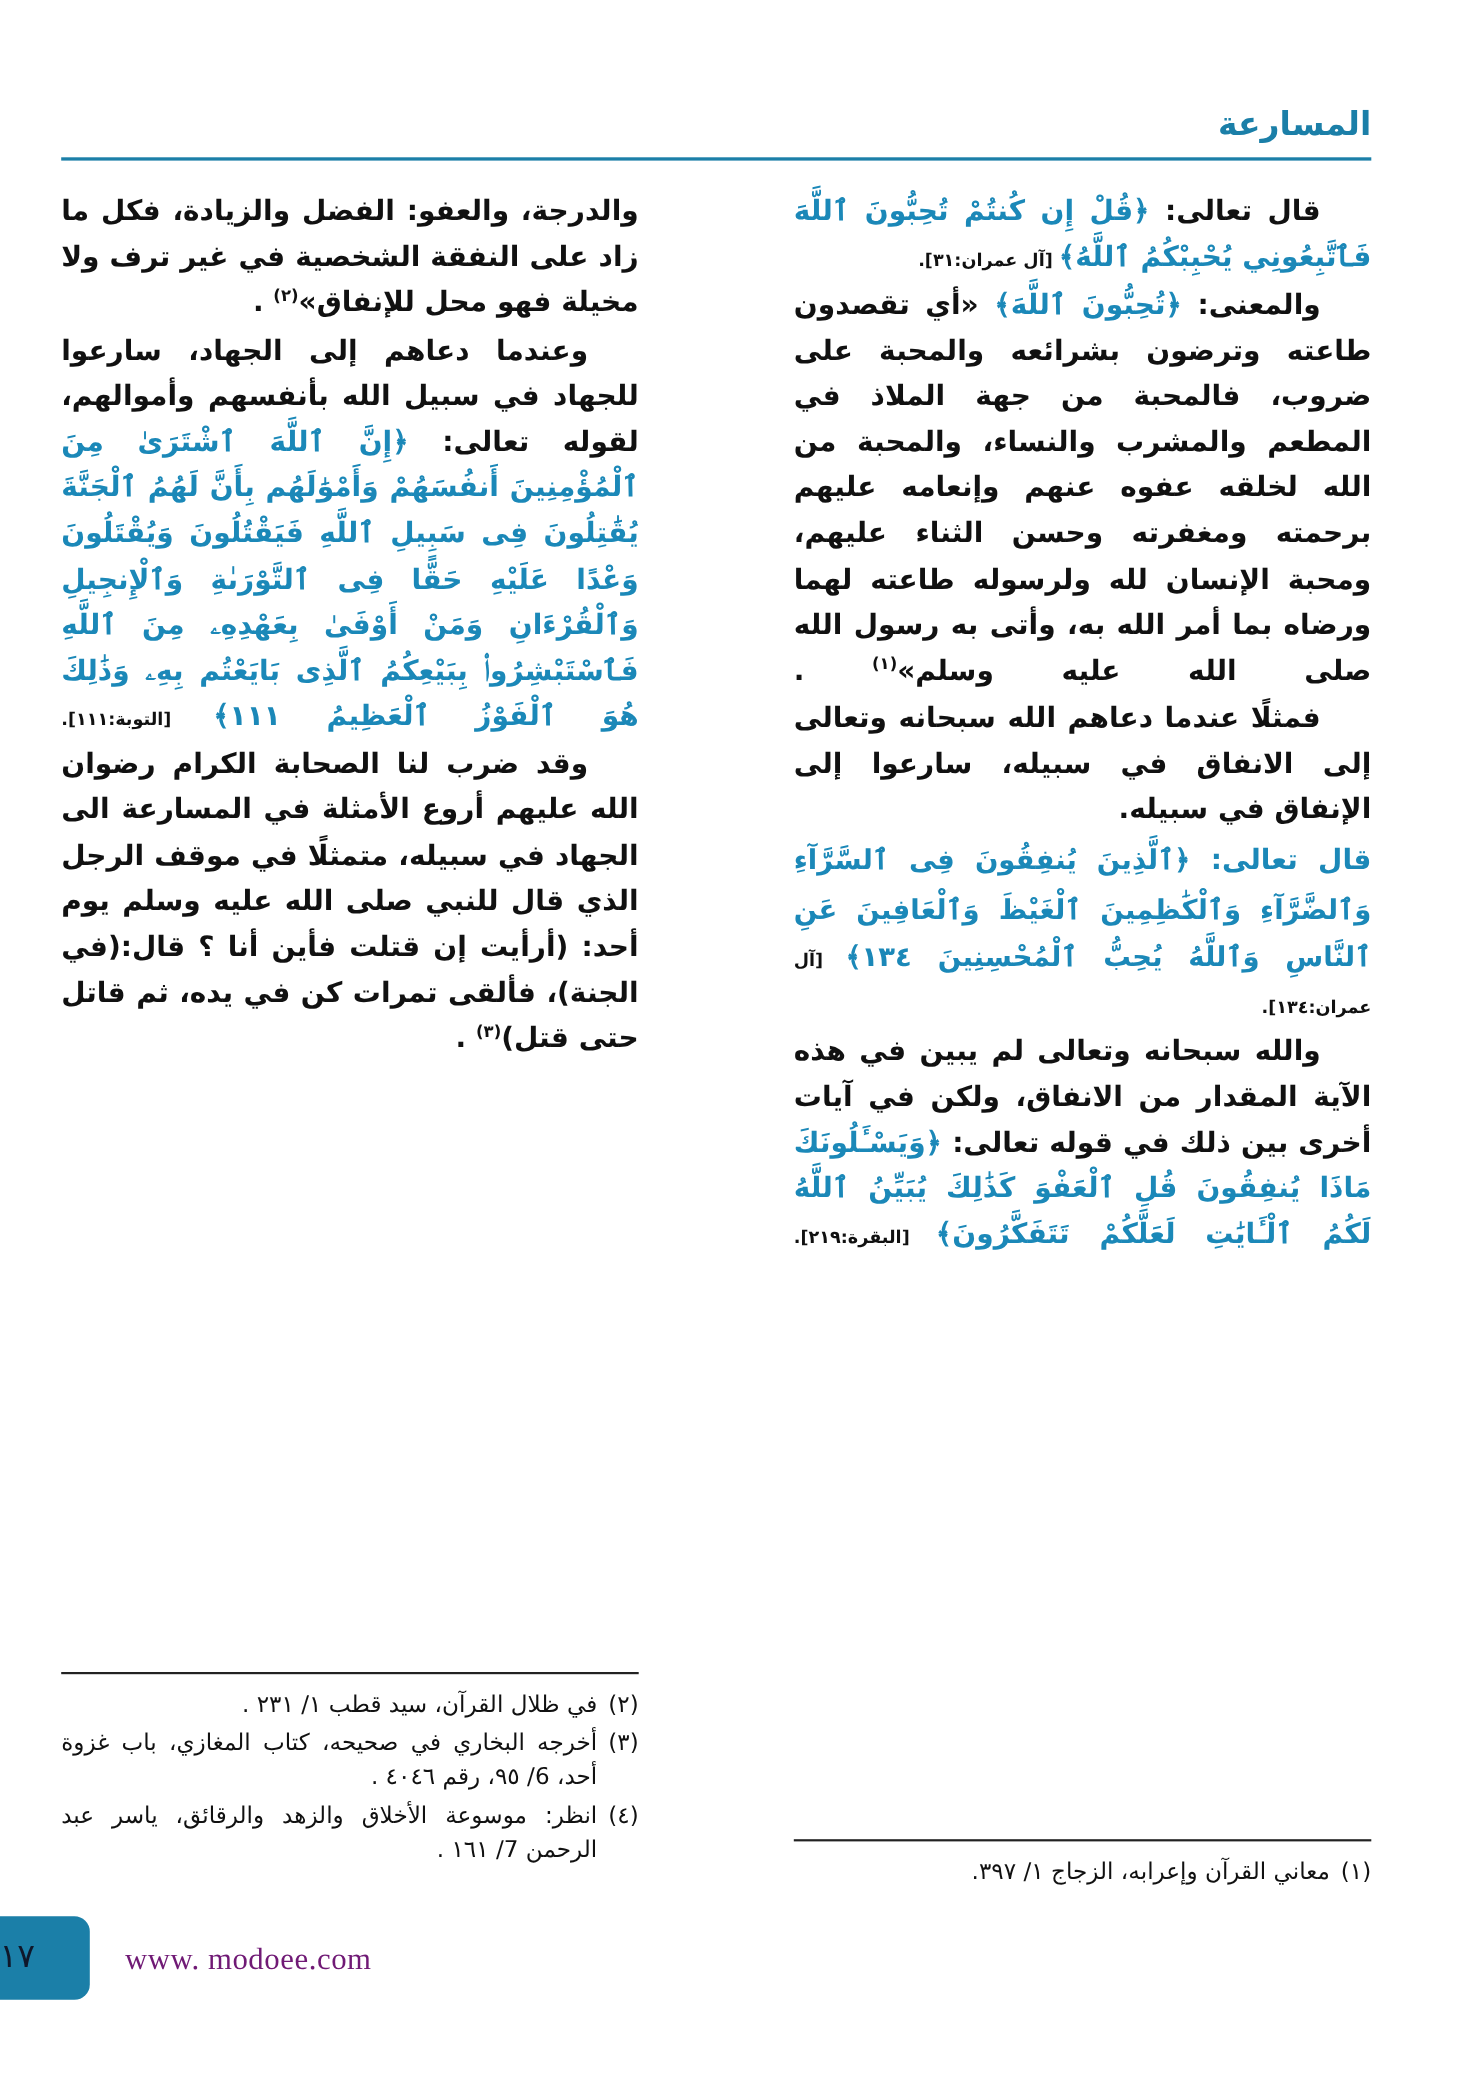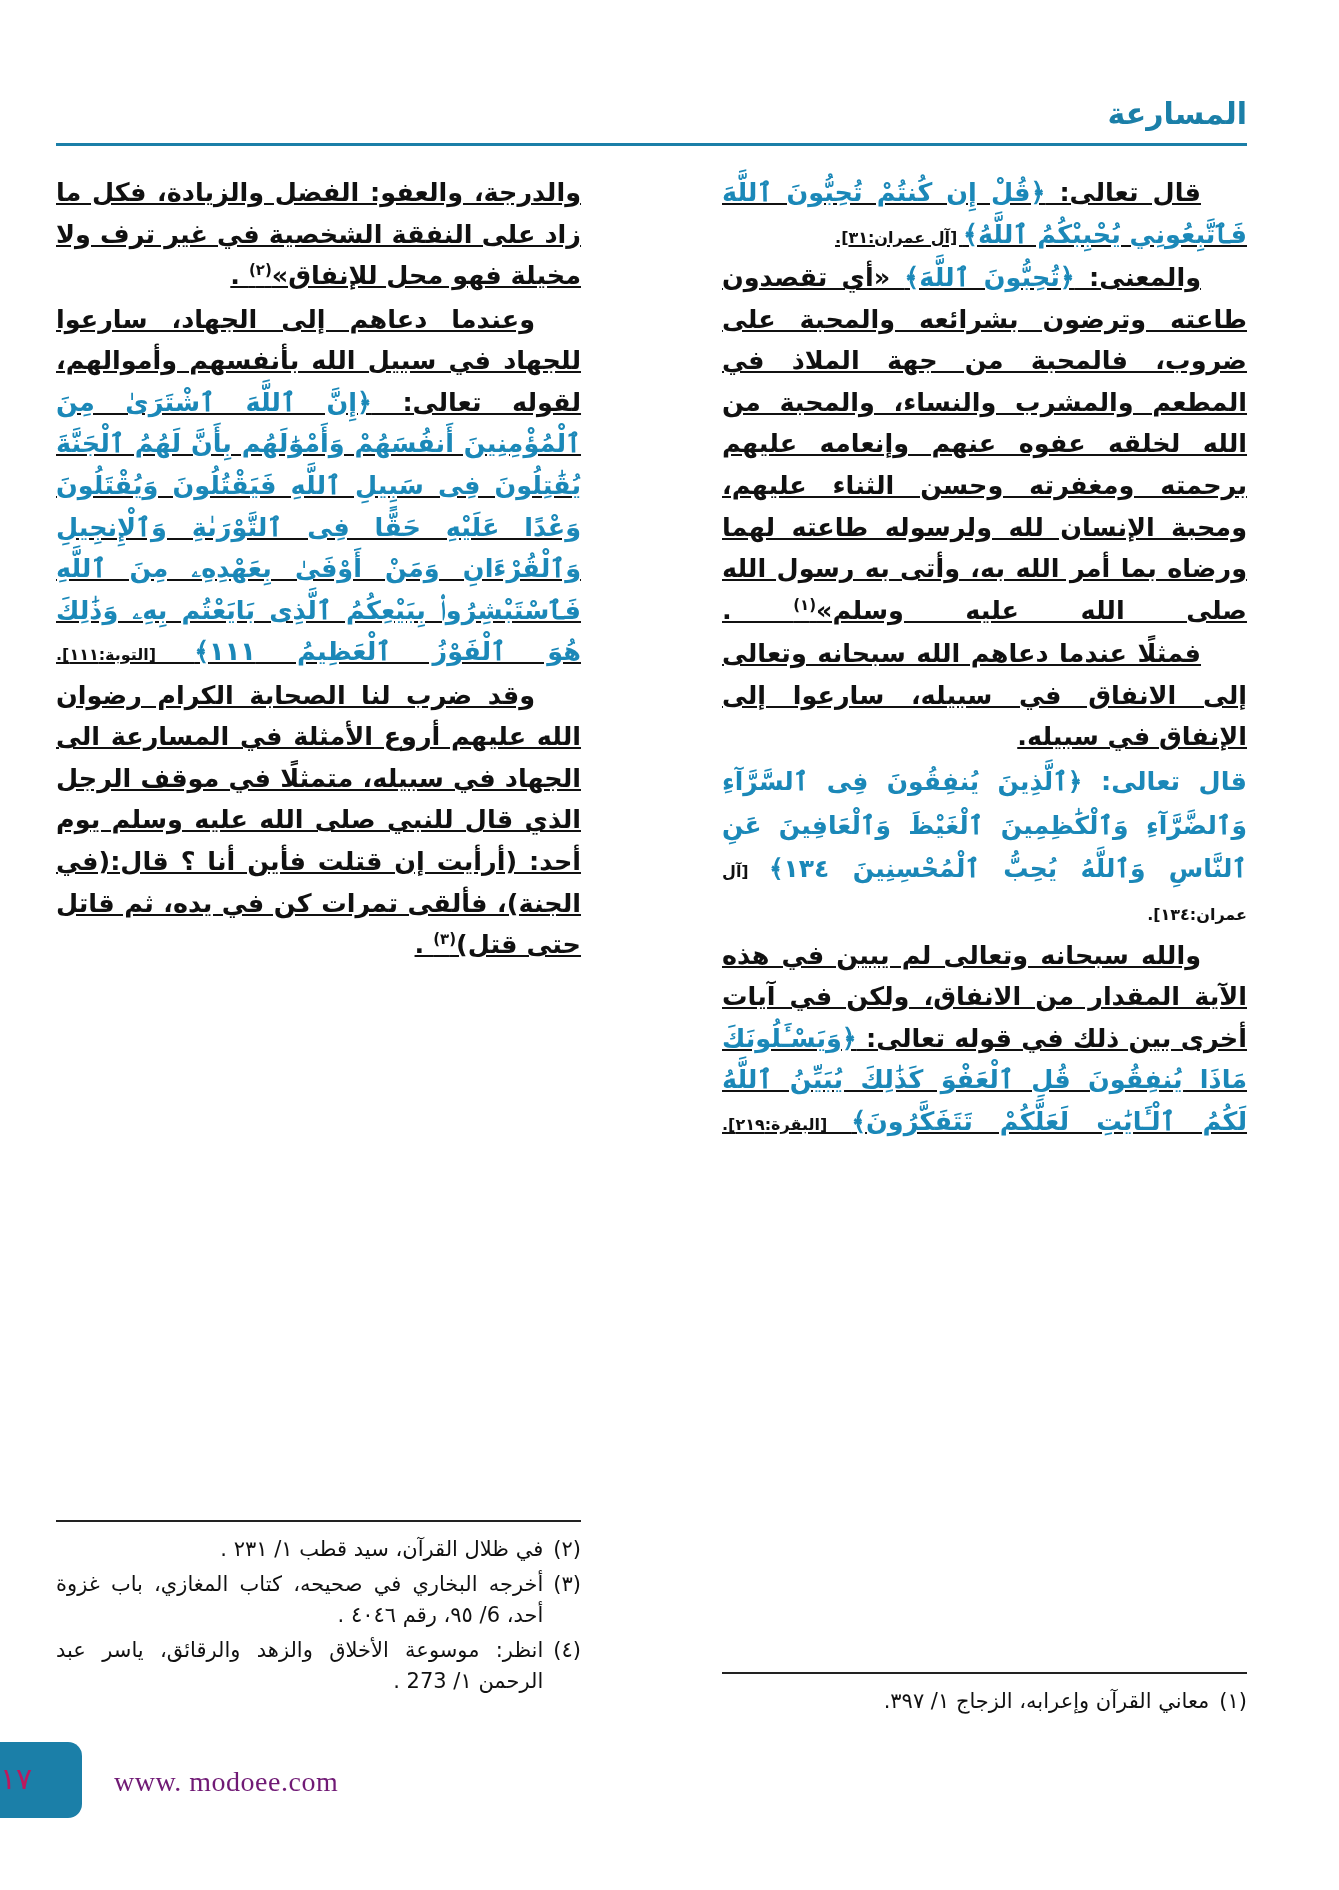--- a/index.html
+++ b/index.html
@@ -64,21 +64,20 @@
 
   p.body {
     margin: 0 0 2px 0;
     font-size: 25.5px;
     line-height: 1.63;
     color: #111111;
     text-align: justify;
     text-align-last: justify;
     font-family: "DejaVu Sans", sans-serif;
     font-weight: bold;
-    text-decoration: underline;
   }
   p.body.indent { text-indent: 46px; }
   p.body.last-right { text-align-last: right; }
 
   .quran {
     color: #1b88b8;
     font-family: "DejaVu Sans", sans-serif;
     font-weight: bold;
   }
   .ref {
@@ -144,21 +143,21 @@
     height: 76px;
     background: #1b7fa8;
     border-top-right-radius: 14px;
     border-bottom-right-radius: 14px;
   }
   .footer-pageno {
     position: absolute;
     left: 36px;
     bottom: 94px;
     font-size: 30px;
-    color: #be185d;
+    color: #0f172a;
     font-family: "DejaVu Sans", sans-serif;
   }
   .footer-url {
     position: absolute;
     left: 150px;
     bottom: 92px;
     font-size: 28px;
     color: #701a75;
     font-family: Liberation Serif, serif;
     letter-spacing: 0.5px;
@@ -216,21 +215,21 @@
     <div class="fnote">
       <span class="num">(٢)</span>
       <span class="txt">في ظلال القرآن، سيد قطب ١/ ٢٣١ .</span>
     </div>
     <div class="fnote">
       <span class="num">(٣)</span>
       <span class="txt">أخرجه البخاري في صحيحه، كتاب المغازي، باب غزوة أحد، 6/ ٩٥، رقم ٤٠٤٦ .</span>
     </div>
     <div class="fnote">
       <span class="num">(٤)</span>
-      <span class="txt">انظر: موسوعة الأخلاق والزهد والرقائق، ياسر عبد الرحمن ١/ 273 .</span>
+      <span class="txt">انظر: موسوعة الأخلاق والزهد والرقائق، ياسر عبد الرحمن 7/ ١٦١ .</span>
     </div>
   </div>
 
   <div class="footer-tab"></div>
   <div class="footer-pageno">١٧</div>
   <div class="footer-url">www. modoee.com</div>
 
 </div>
 
 </body></html>

